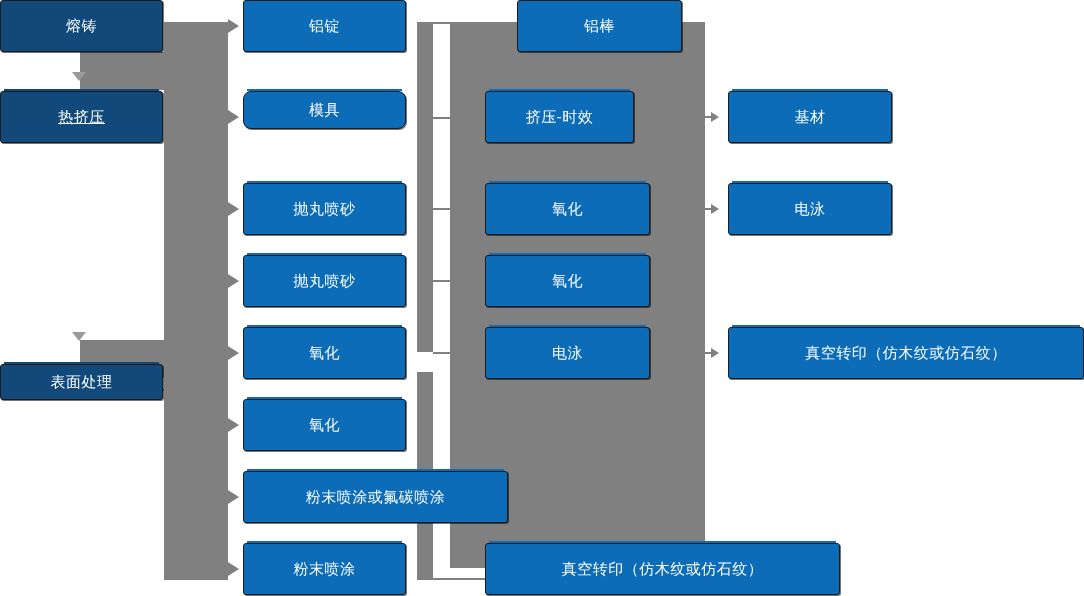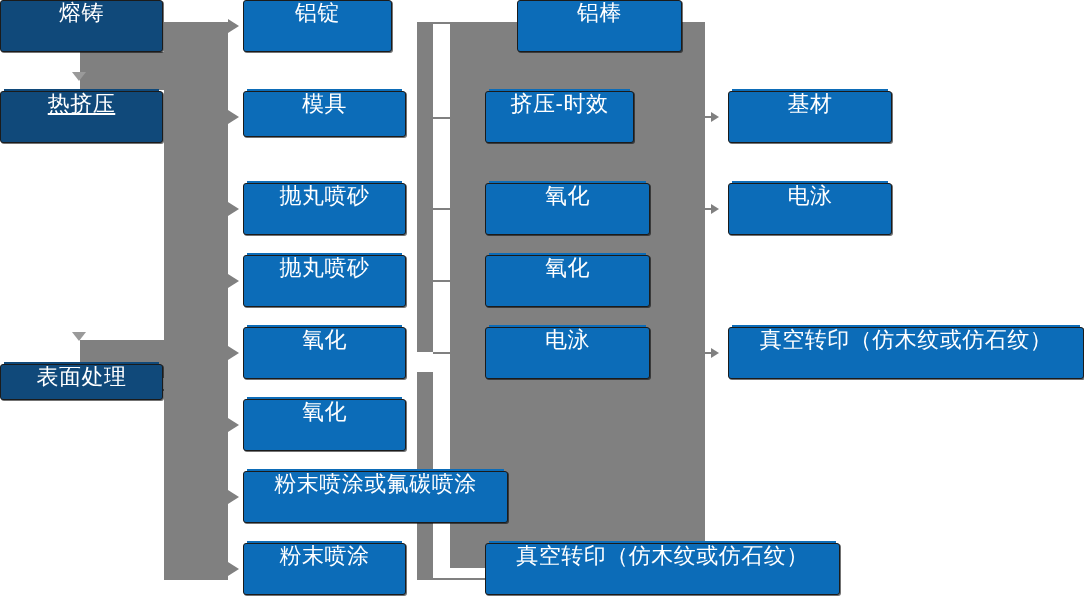--- a/index.html
+++ b/index.html
@@ -16,25 +16,26 @@
     width: 1084px;
     height: 596px;
     overflow: hidden;
     background: #ffffff;
   }
   
   .node {
     position: absolute;
     box-sizing: border-box;
     display: flex;
+    align-items: center;
     justify-content: center;
     color: #ffffff;
     border: 1px solid #1b1b1b;
     border-radius: 3px;
-    font-size: 22px;
+    font-size: 15px;
     line-height: 1.1;
     letter-spacing: 0.5px;
     white-space: nowrap;
     text-align: center;
     z-index: 5;
     box-shadow: 1px 1px 0 rgba(0,0,0,0.55);
   }
   .node.dark {
     background: #10497A;
   }
@@ -146,24 +147,24 @@
   <div class="node dark" style="left:0px; top:0px; width:163px; height:52px;">
     <span>熔铸</span>
   </div>
   <div class="node dark" style="left:0px; top:91px; width:163px; height:52px;text-decoration:underline;">
     <span>热挤压</span>
   </div>
   <div class="node dark" style="left:0px; top:364px; width:163px; height:36px;">
     <span>表面处理</span>
   </div>
 
-  <div class="node mid" style="left:243px; top:0px; width:149px; height:52px;">
+  <div class="node mid" style="left:243px; top:0px; width:163px; height:52px;">
     <span>铝锭</span>
   </div>
-  <div class="node mid" style="left:243px; top:91px; width:163px; height:46px;">
+  <div class="node mid" style="left:243px; top:91px; width:163px; height:38px;border-radius:8px;">
     <span>模具</span>
   </div>
   <div class="node mid" style="left:243px; top:183px; width:163px; height:52px;">
     <span>抛丸喷砂</span>
   </div>
   <div class="node mid" style="left:243px; top:255px; width:163px; height:52px;">
     <span>抛丸喷砂</span>
   </div>
   <div class="node mid" style="left:243px; top:327px; width:163px; height:52px;">
     <span>氧化</span>

